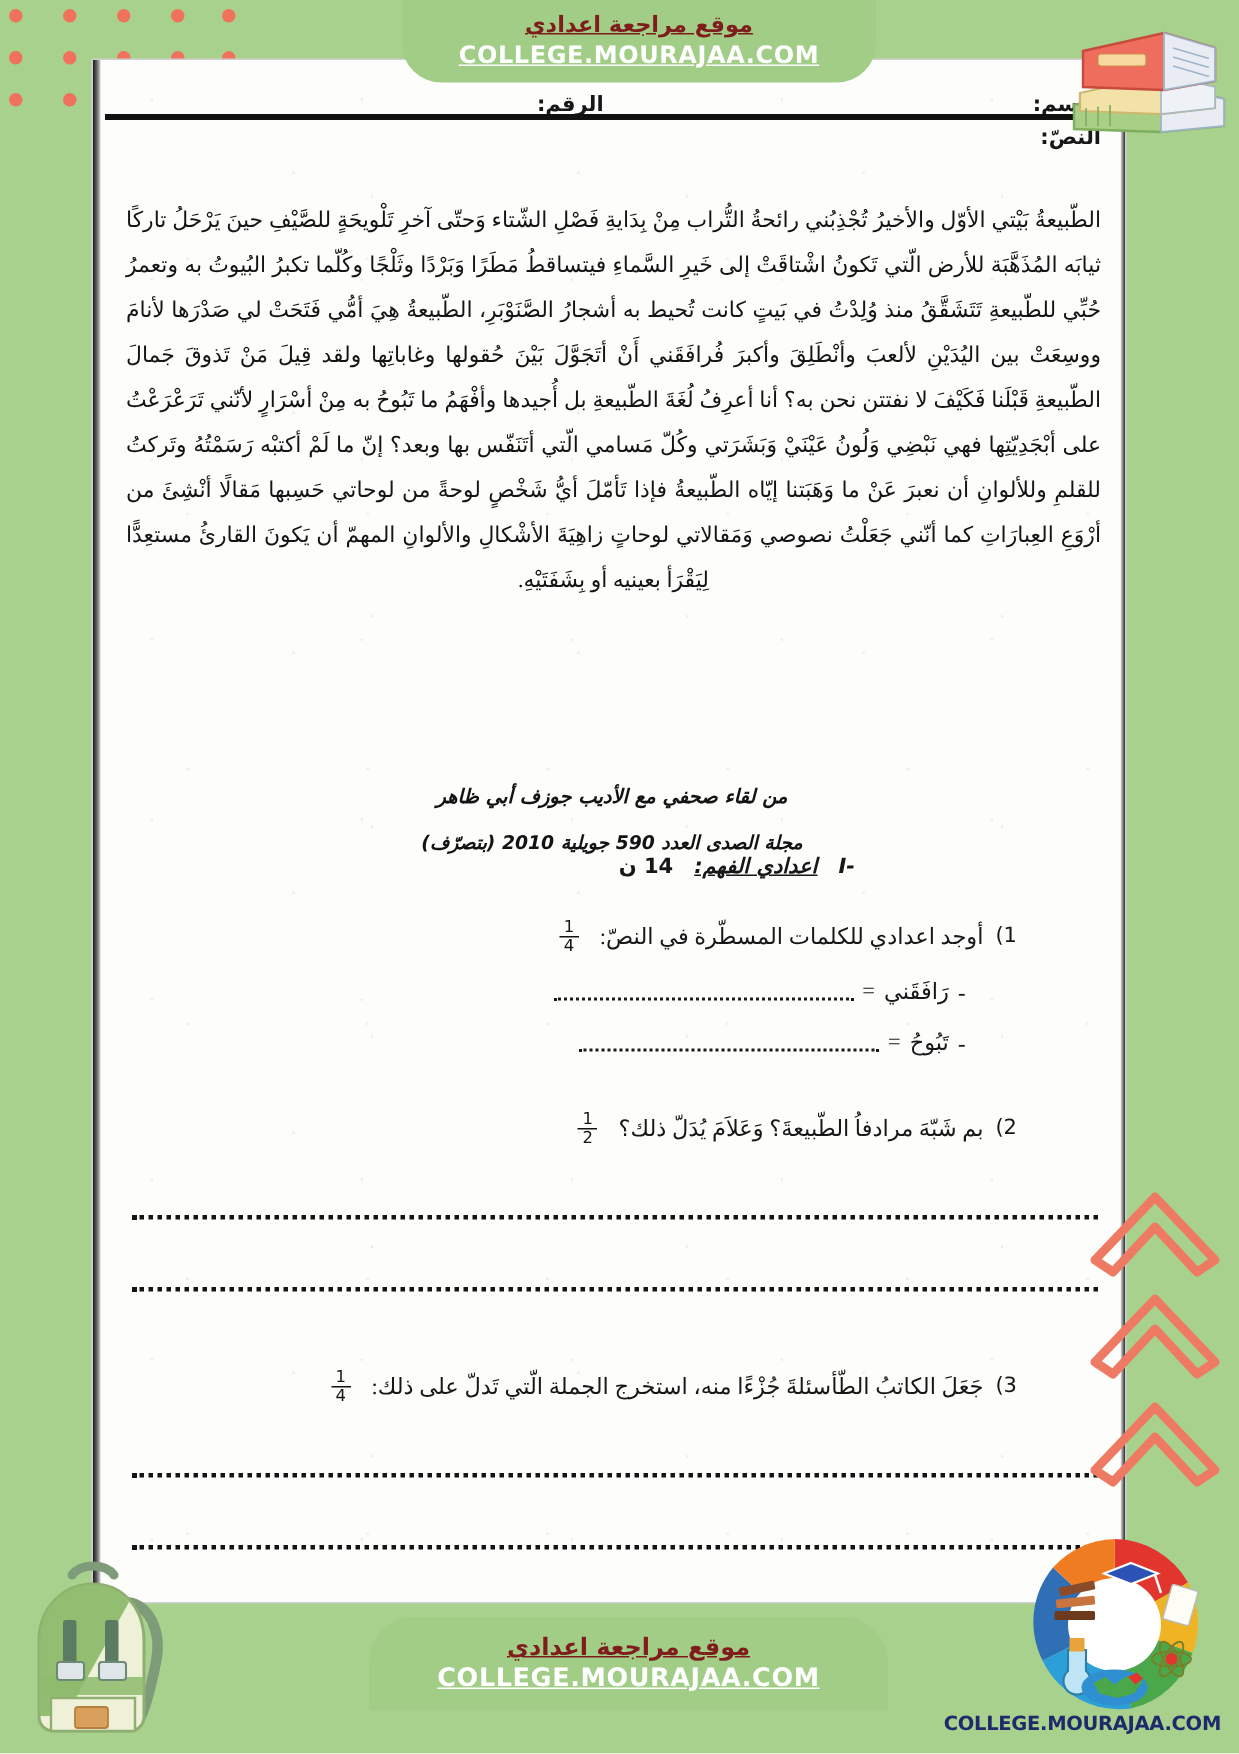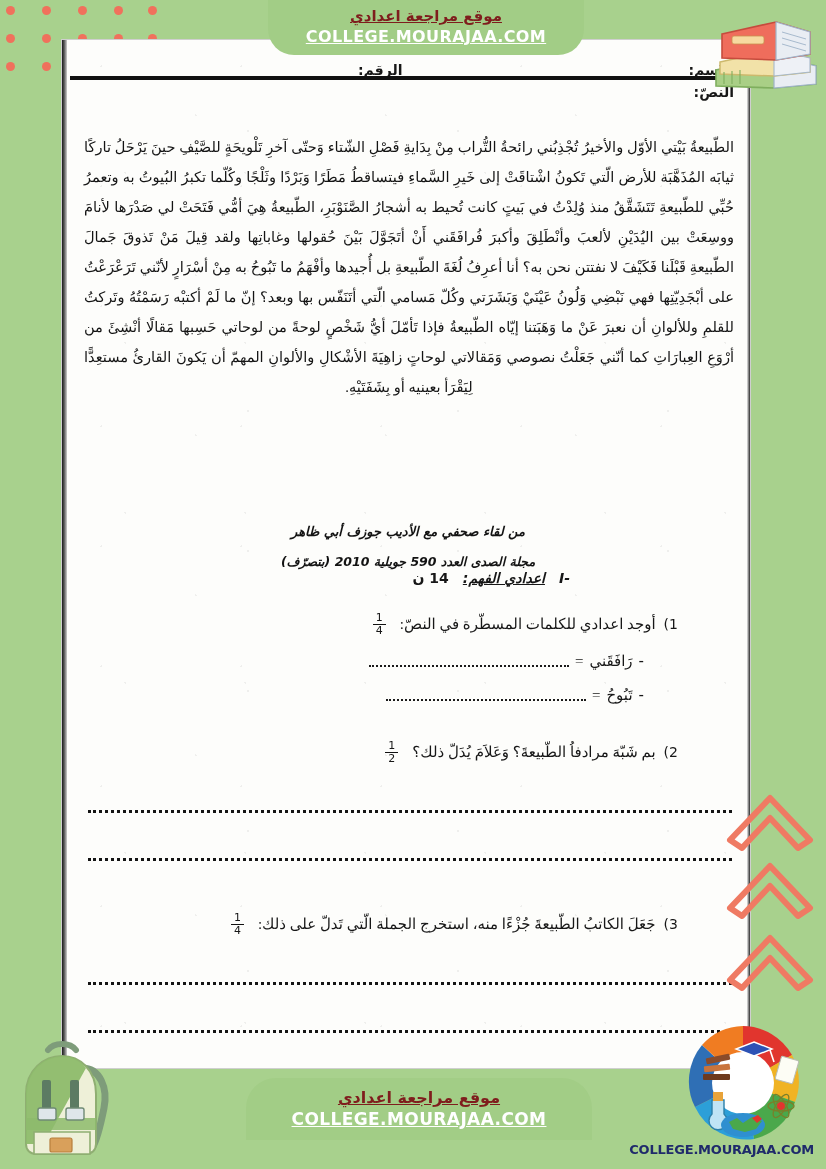--- a/index.html
+++ b/index.html
@@ -422,21 +422,21 @@
       <span class="mark">
         <span class="top">1</span>
         <span class="bot">2</span>
       </span>
     </div>
     <div class="ansline a1"></div>
     <div class="ansline a2"></div>
 
     <div class="q q3">
       <span class="num">3)</span>
-      <span>جَعَلَ الكاتبُ الطّبيعةَ جُزْءًا منه، استخرج الجملة الّتي تَدلّ على ذلك:</span>
+      <span>جَعَلَ الكاتبُ الطّأسئلةَ جُزْءًا منه، استخرج الجملة الّتي تَدلّ على ذلك:</span>
       <span class="mark">
         <span class="top">1</span>
         <span class="bot">4</span>
       </span>
     </div>
     <div class="ansline a3"></div>
     <div class="ansline a4"></div>
 
     <div class="speckle"></div>
   </div>

